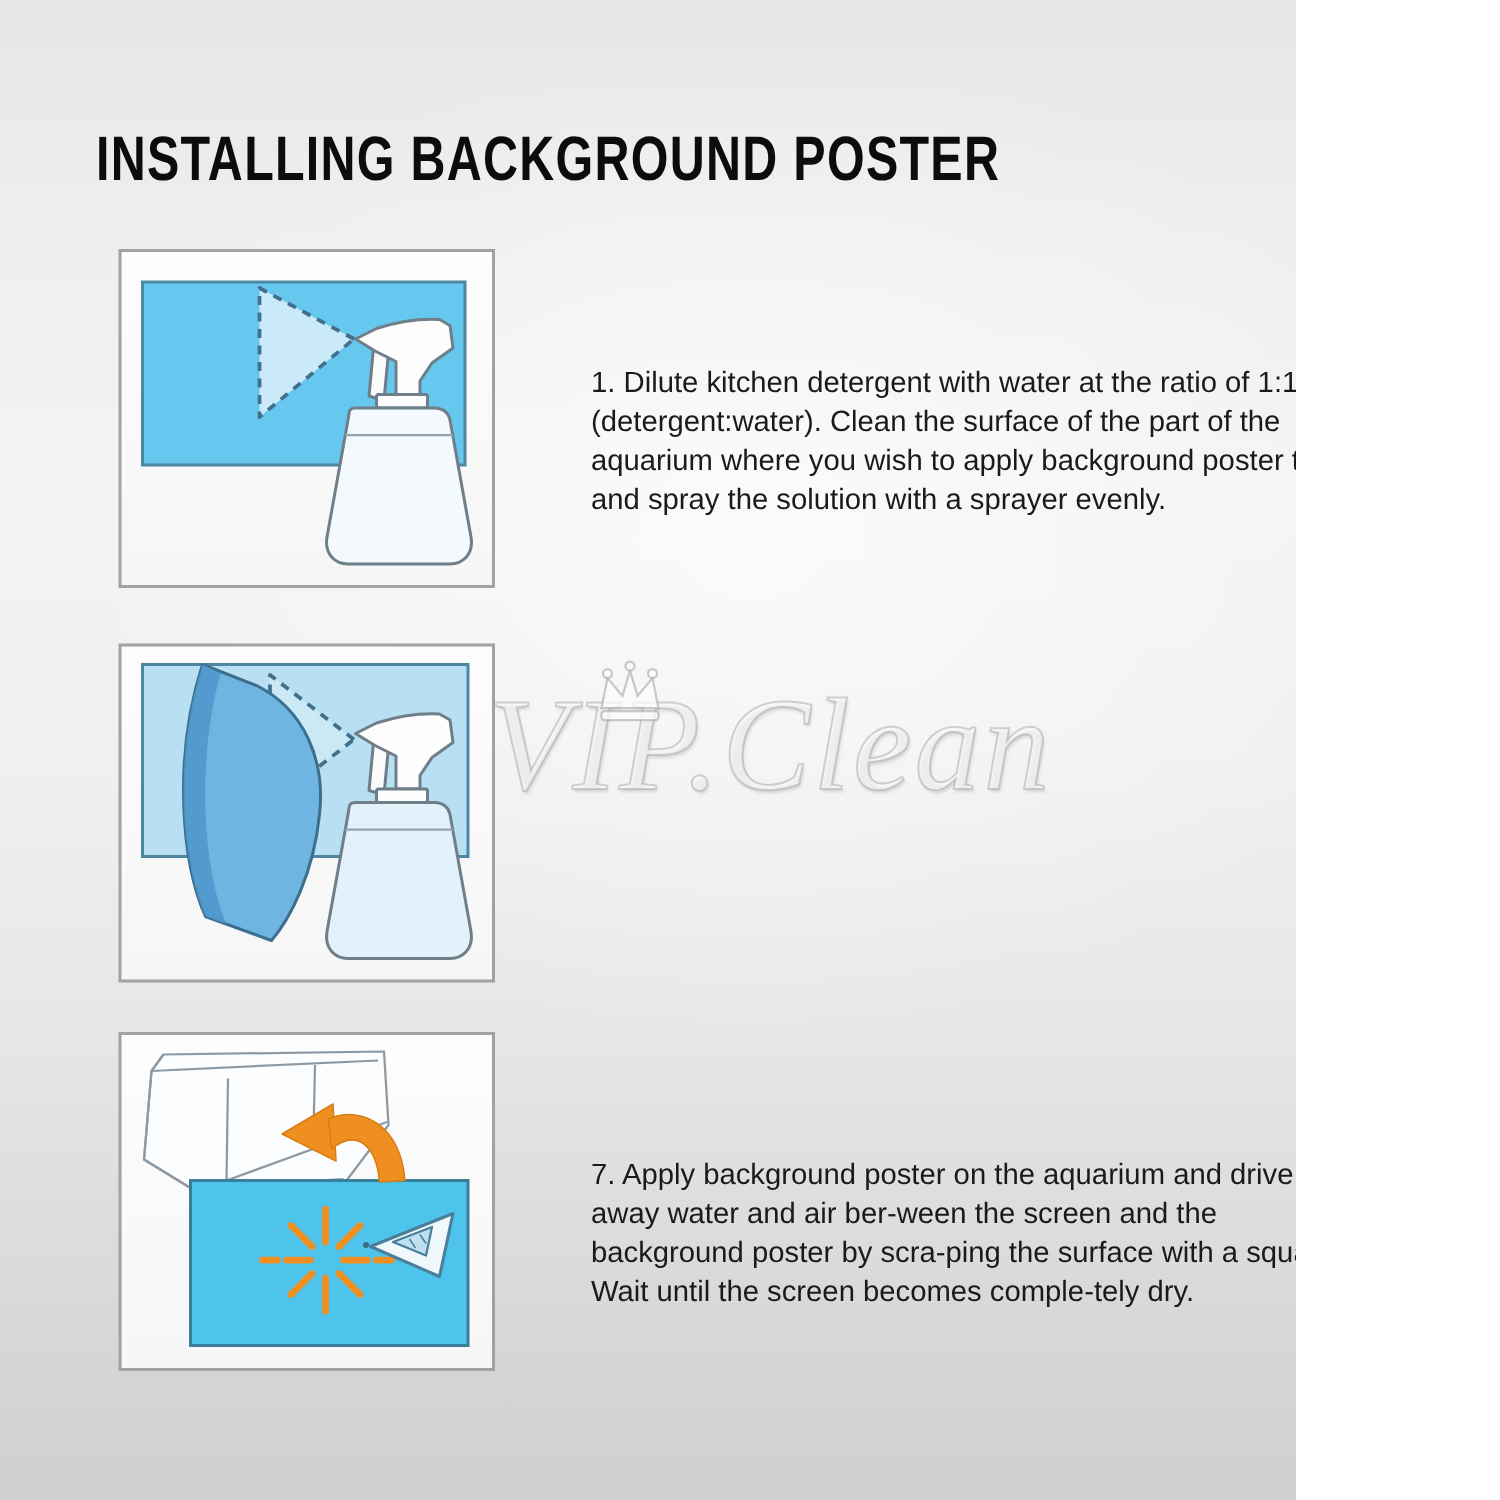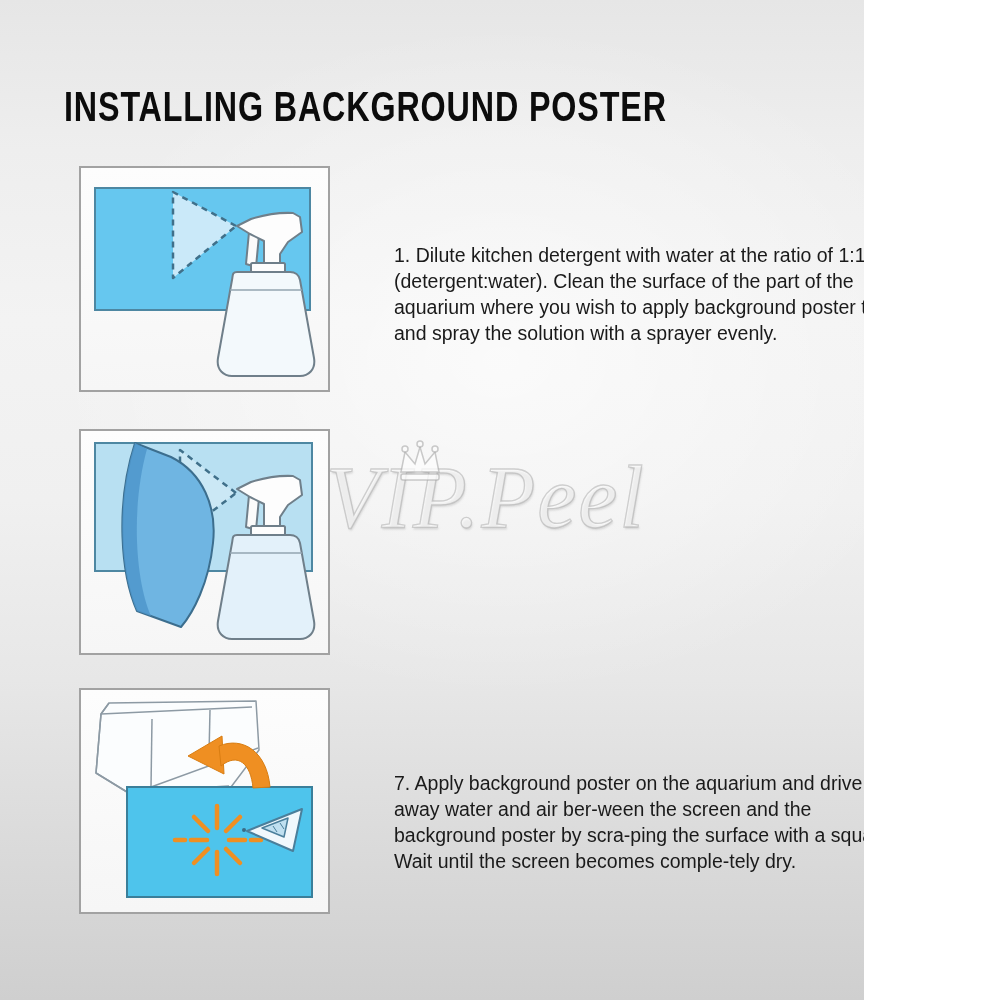--- a/index.html
+++ b/index.html
@@ -53,21 +53,21 @@
   <h1 class="title">INSTALLING BACKGROUND POSTER</h1>
 
   <div class="watermark">
     <svg class="crown" width="52" height="46" viewBox="0 0 52 46">
       <path d="M7,32 L11,12 L21,24 L26,7 L31,24 L41,12 L45,32 Z" fill="rgba(252,252,252,0.75)" stroke="rgba(160,160,160,0.55)" stroke-width="1.5"></path>
       <rect x="7" y="34" width="38" height="6" rx="2" fill="rgba(252,252,252,0.75)" stroke="rgba(160,160,160,0.55)" stroke-width="1.5"></rect>
       <circle cx="11" cy="9" r="3" fill="rgba(252,252,252,0.75)" stroke="rgba(160,160,160,0.55)" stroke-width="1.5"></circle>
       <circle cx="26" cy="4" r="3" fill="rgba(252,252,252,0.75)" stroke="rgba(160,160,160,0.55)" stroke-width="1.5"></circle>
       <circle cx="41" cy="9" r="3" fill="rgba(252,252,252,0.75)" stroke="rgba(160,160,160,0.55)" stroke-width="1.5"></circle>
     </svg>
-    <div class="wm-text">VIP.Peel</div>
+    <div class="wm-text">VIP.Clean</div>
   </div>
 
   <div class="illus-box box1">
     <svg viewBox="0 0 247 222">
       <rect x="14" y="20" width="215" height="122" stroke="#4d87a2" stroke-width="2" fill="#66c7ef"></rect>
       <path d="M155,58 L92,24 L92,110 Z" fill-opacity="0.9" stroke="#40708a" stroke-width="2.5" stroke-dasharray="6 5" stroke-linejoin="round" fill="#d5ecf9"></path>
       <g stroke="#6f7f8a" stroke-width="2" stroke-linejoin="round">
         <path d="M168,64 L178,67 L175,99 L165,96 Z" fill="#fbfbfb"></path>
         <path d="M156,58 L170,51 Q192,44 212,45 L219,49 L221,64 L207,74 L199,86 L199,95 L183,95 L183,73 L169,66 Z" fill="#fdfdfd"></path>
         <rect x="170" y="95" width="34" height="9" rx="1.5" fill="#fdfdfd"></rect>

